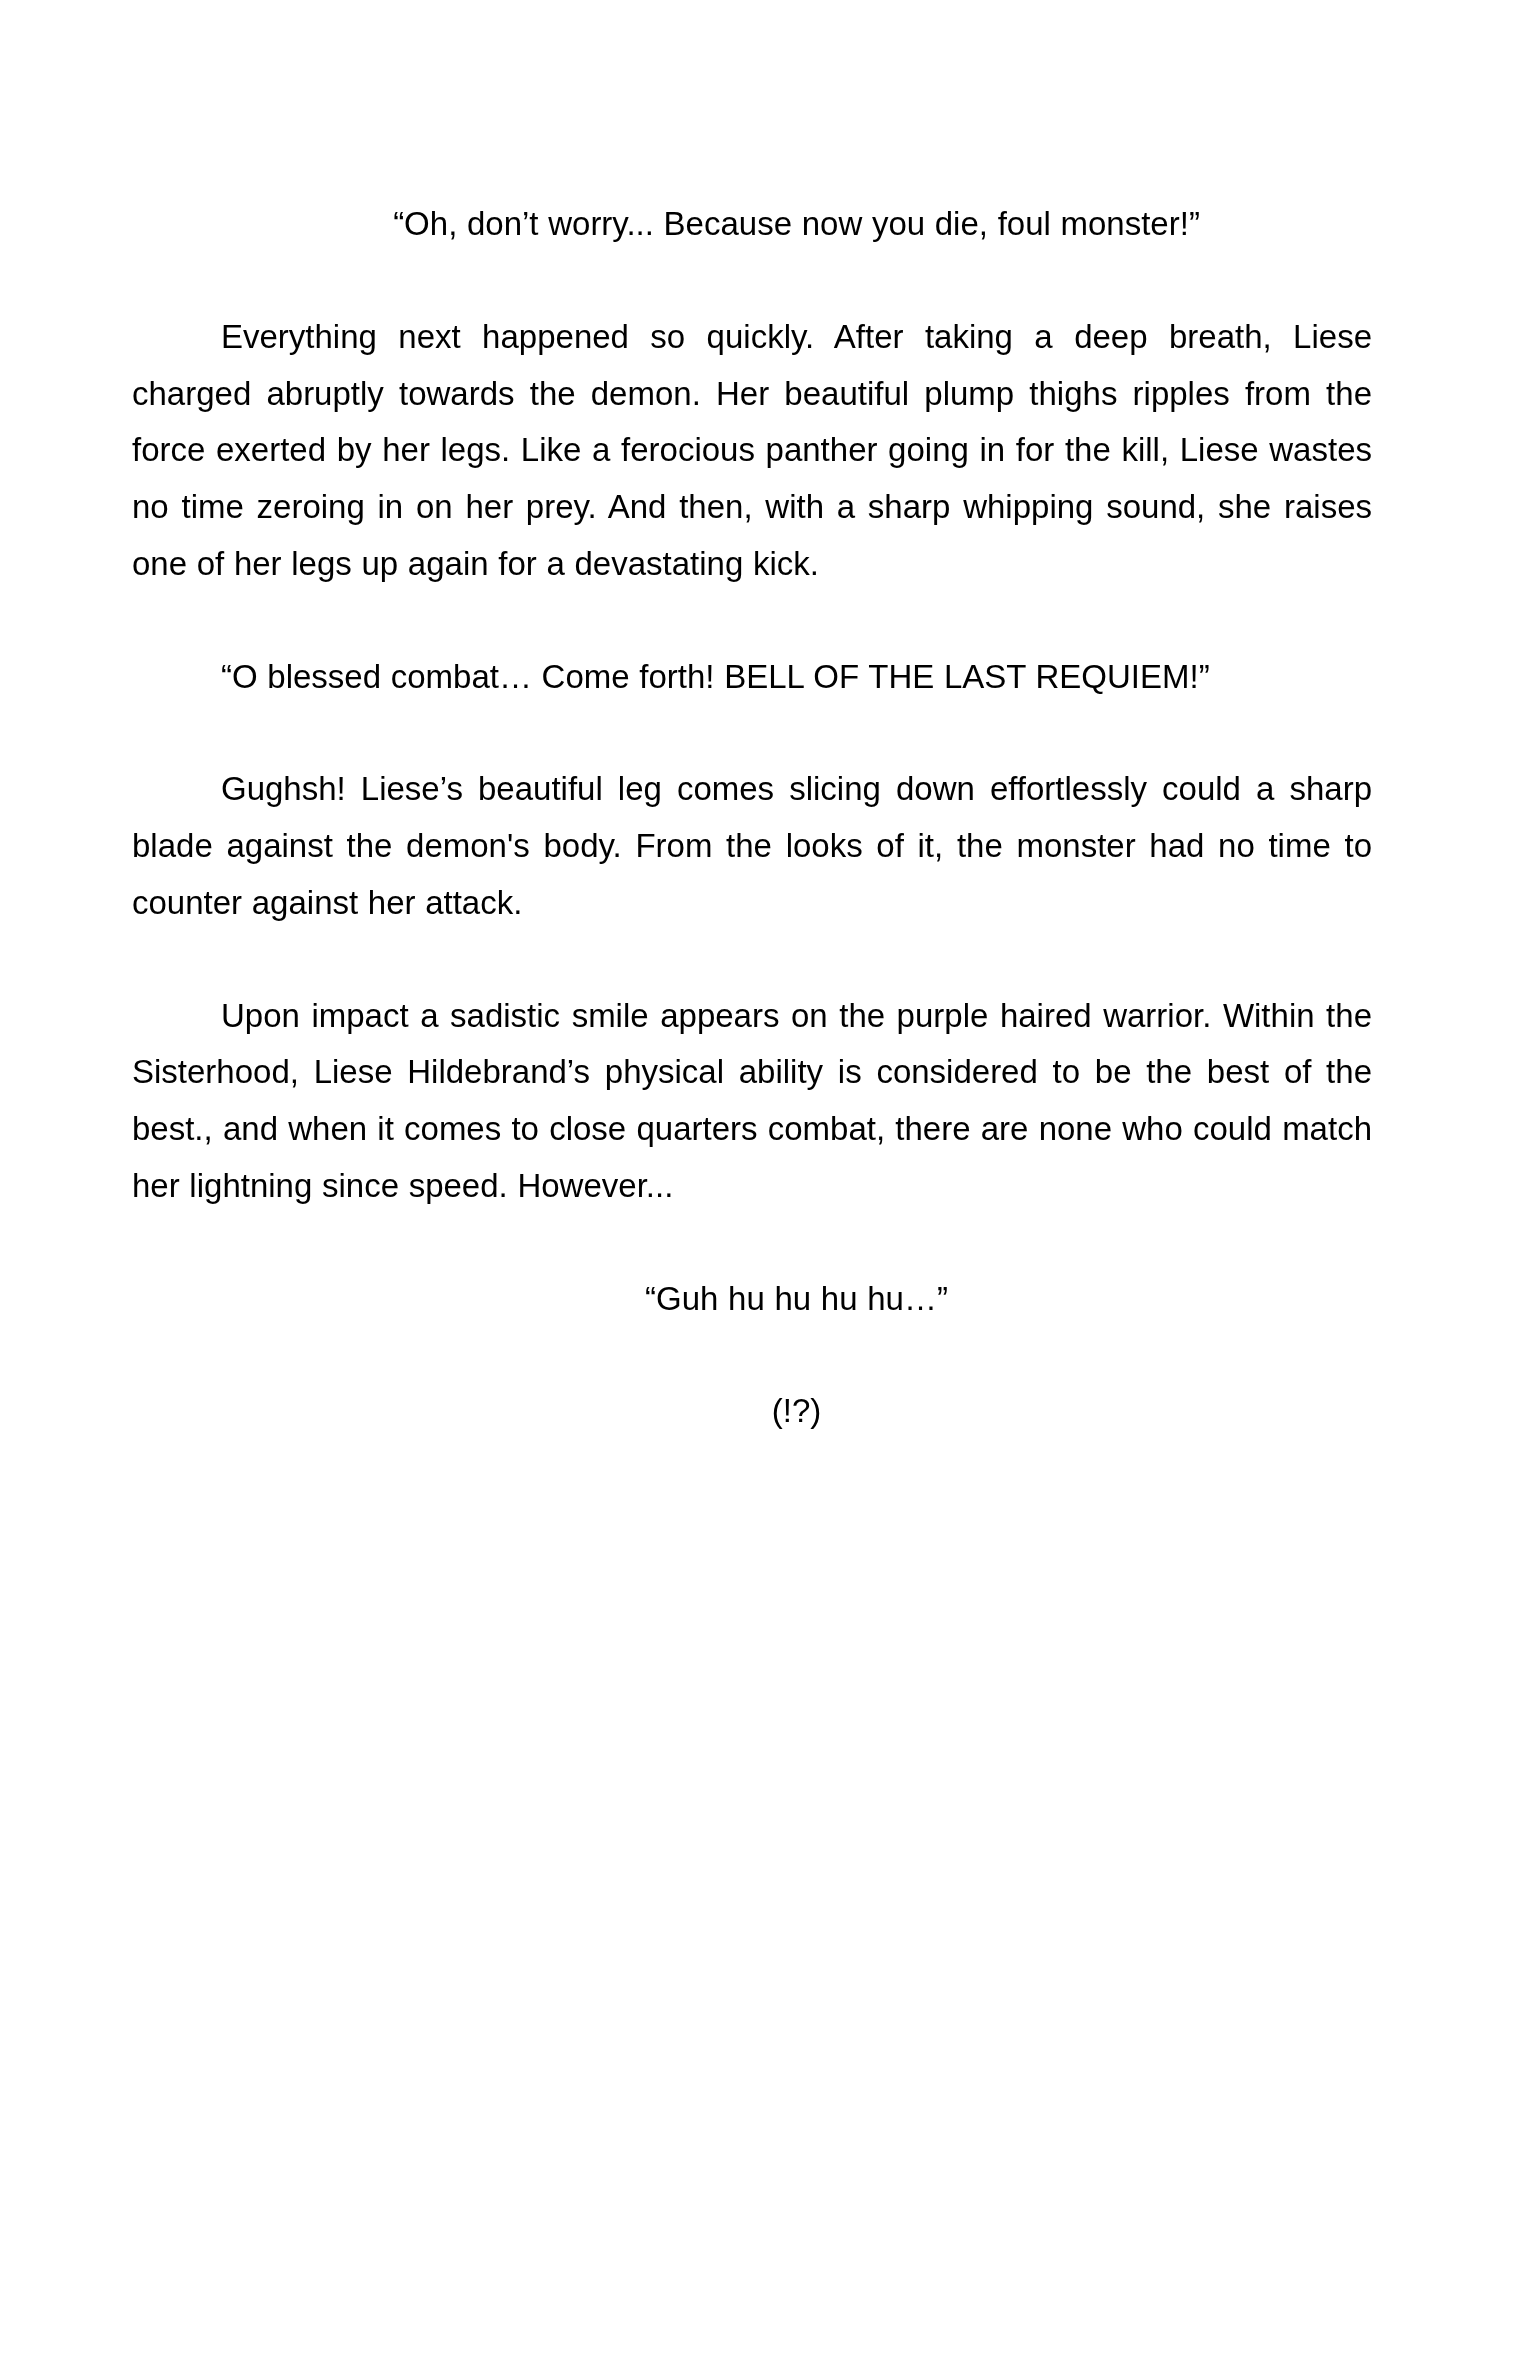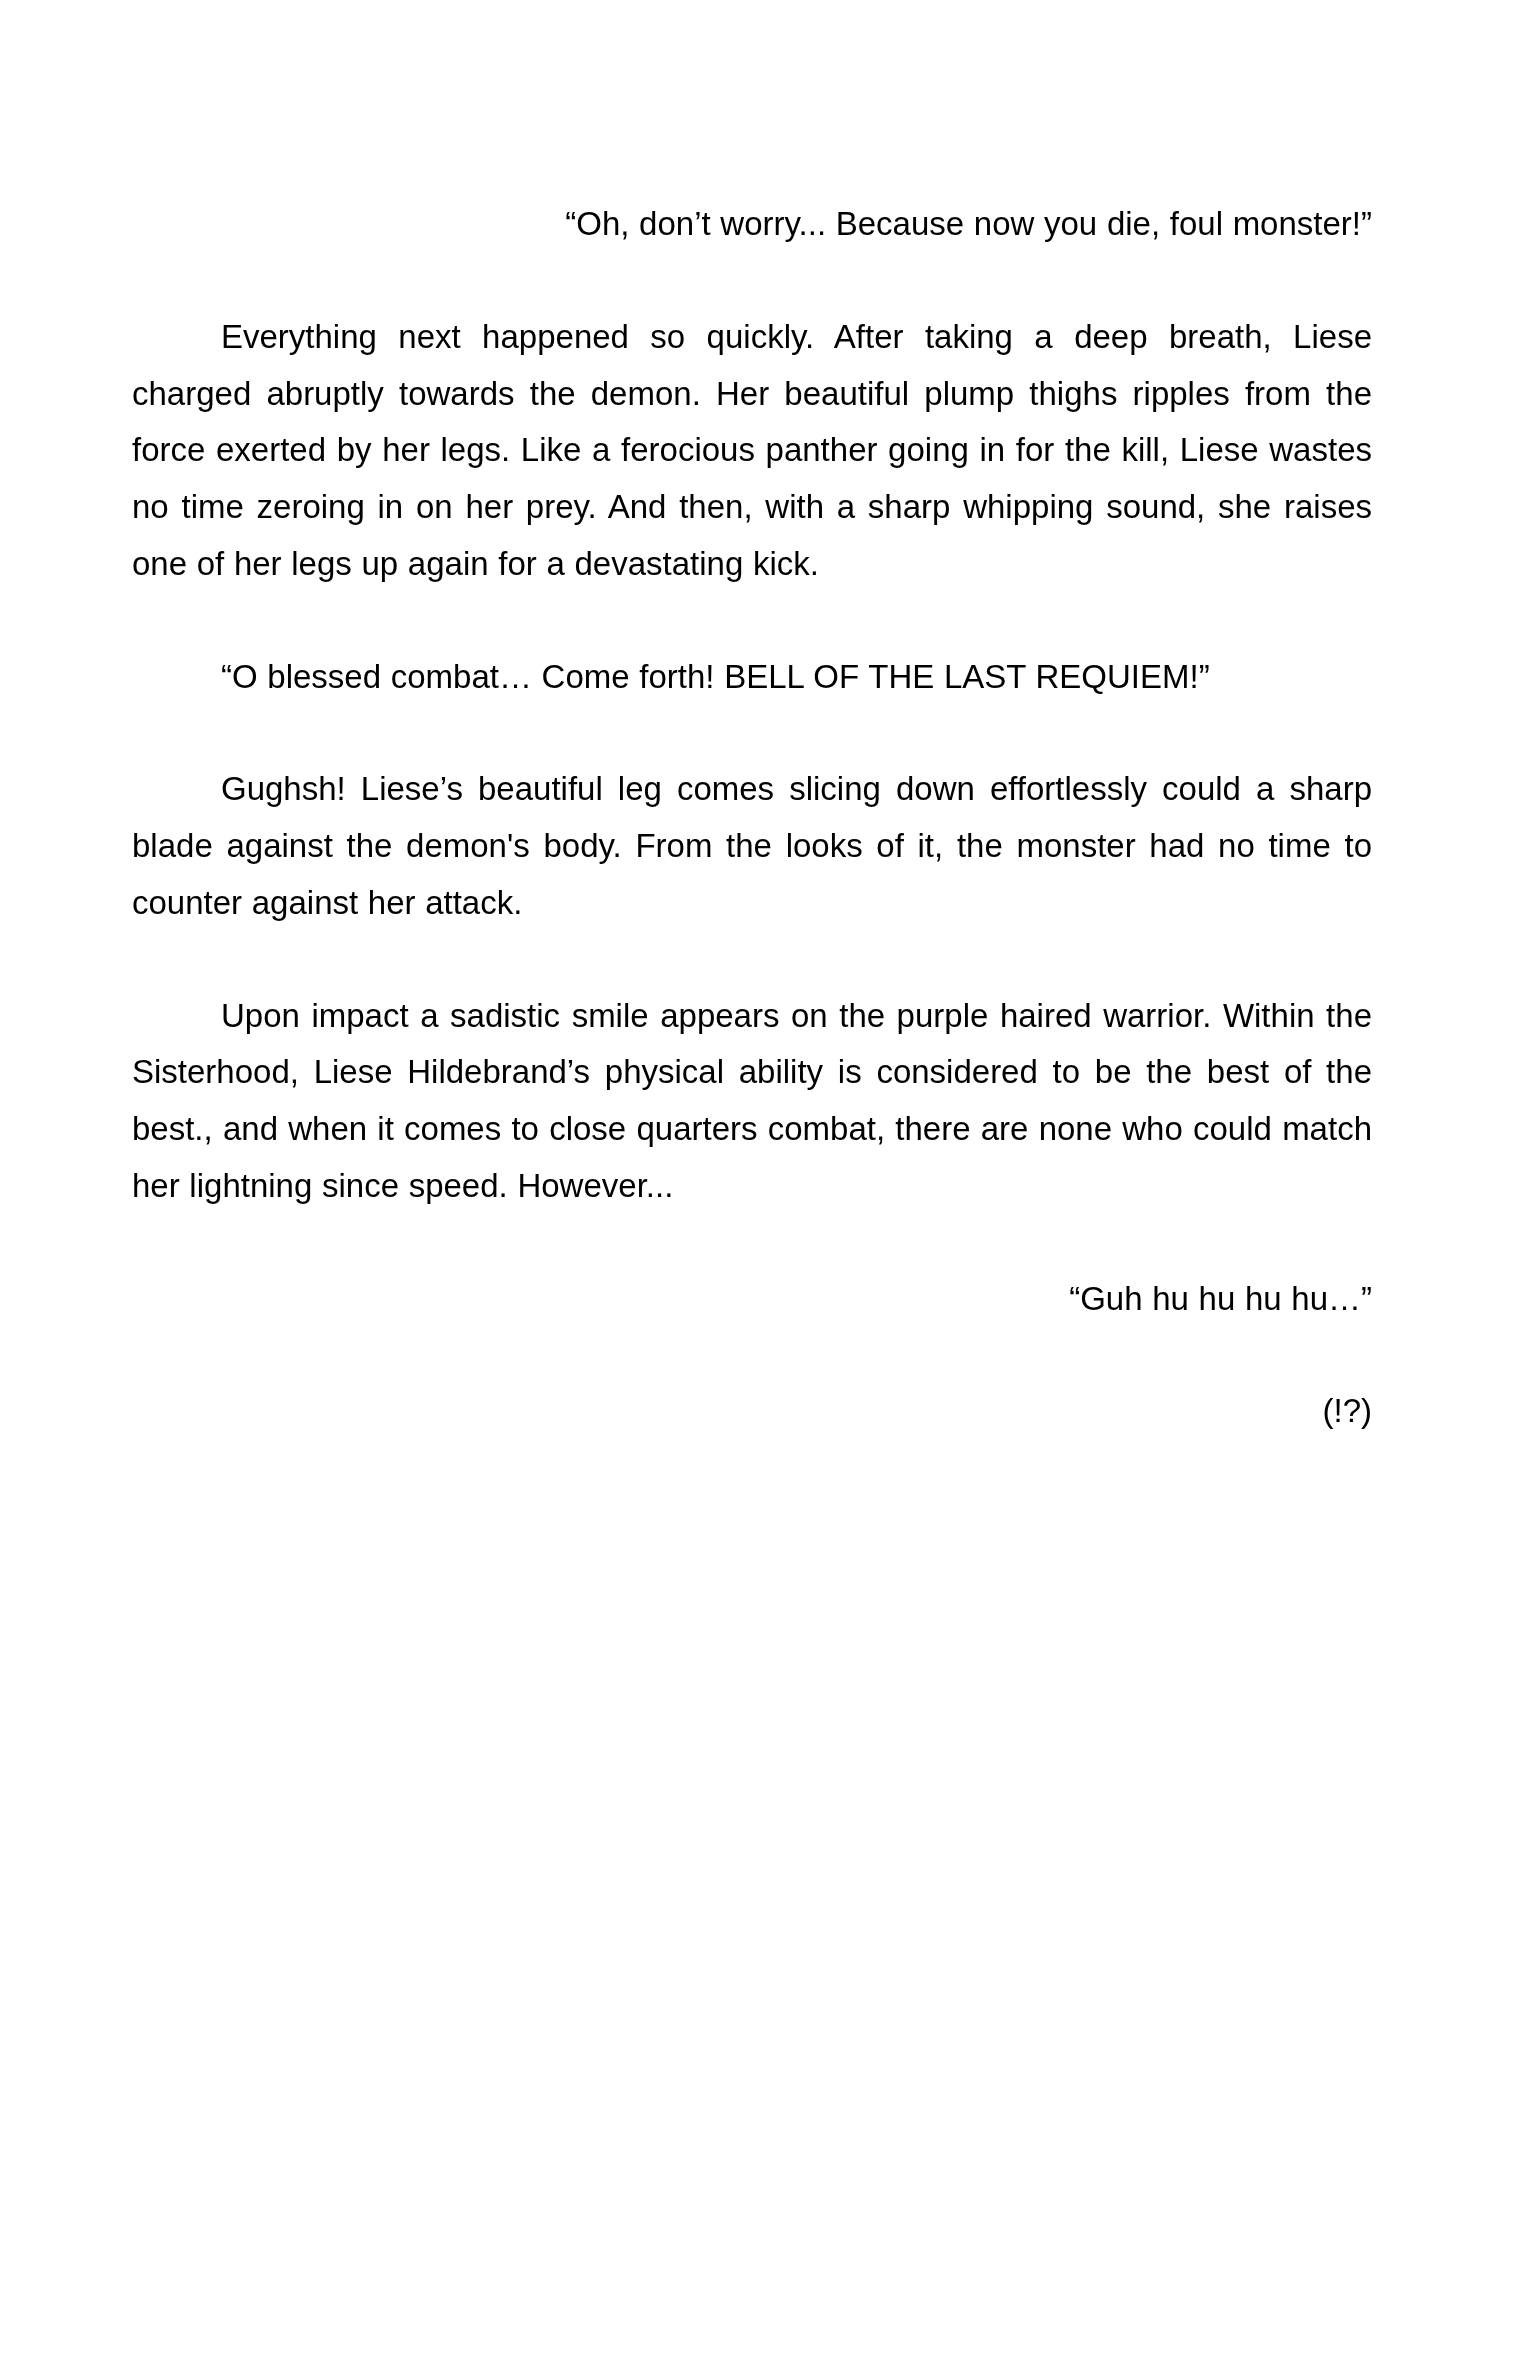--- a/index.html
+++ b/index.html
@@ -29,21 +29,21 @@
     line-height: 1.72;
     text-align: justify;
     text-justify: inter-word;
     text-indent: 89px;
     word-spacing: 0.5px;
   }
   p.para:last-child {
     margin-bottom: 0;
   }
   p.para.no-justify {
-    text-align: right;
+    text-align: center;
   }
 </style>
 </head>
 <body>
 
 <div class="page">
   <div class="doc-body">
     <p class="para no-justify">“Oh, don’t worry... Because now you die, foul monster!”</p>
     <p class="para">Everything next happened so quickly. After taking a deep breath, Liese charged abruptly towards the demon. Her beautiful plump thighs ripples from the force exerted by her legs. Like a ferocious panther going in for the kill, Liese wastes no time zeroing in on her prey. And then, with a sharp whipping sound, she raises one of her legs up again for a devastating kick.</p>
     <p class="para">“O blessed combat… Come forth! BELL OF THE LAST REQUIEM!”</p>

